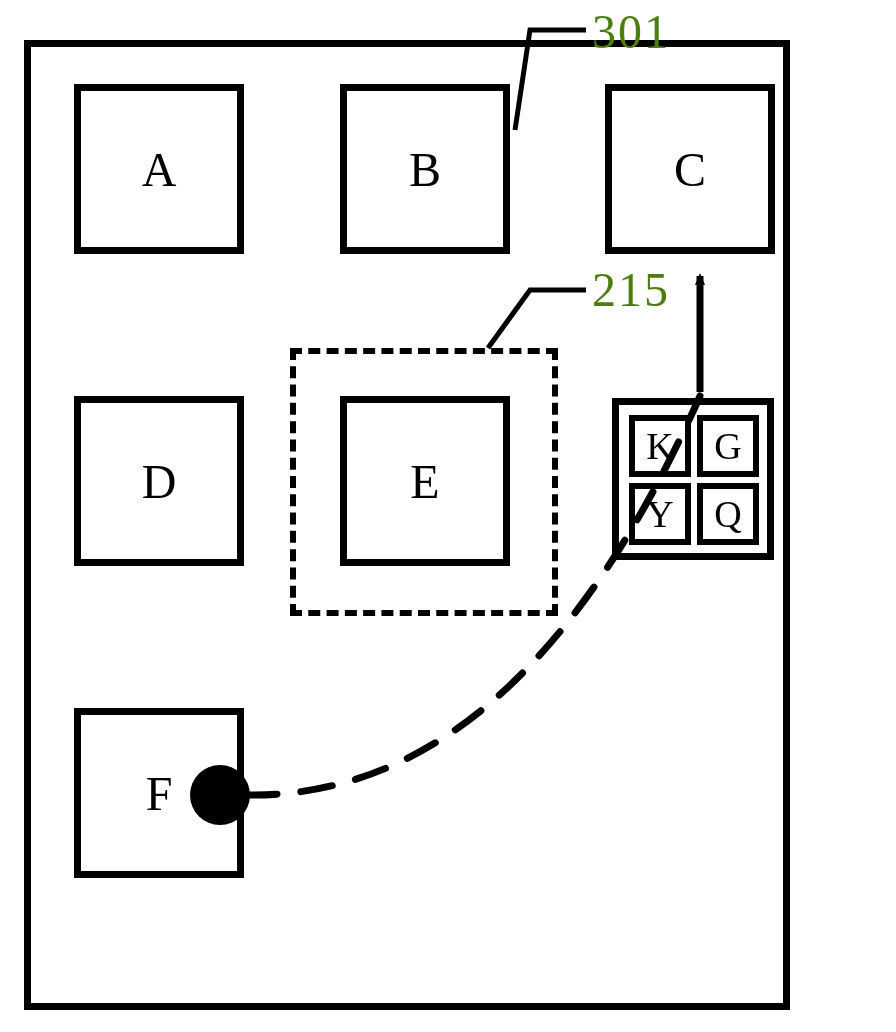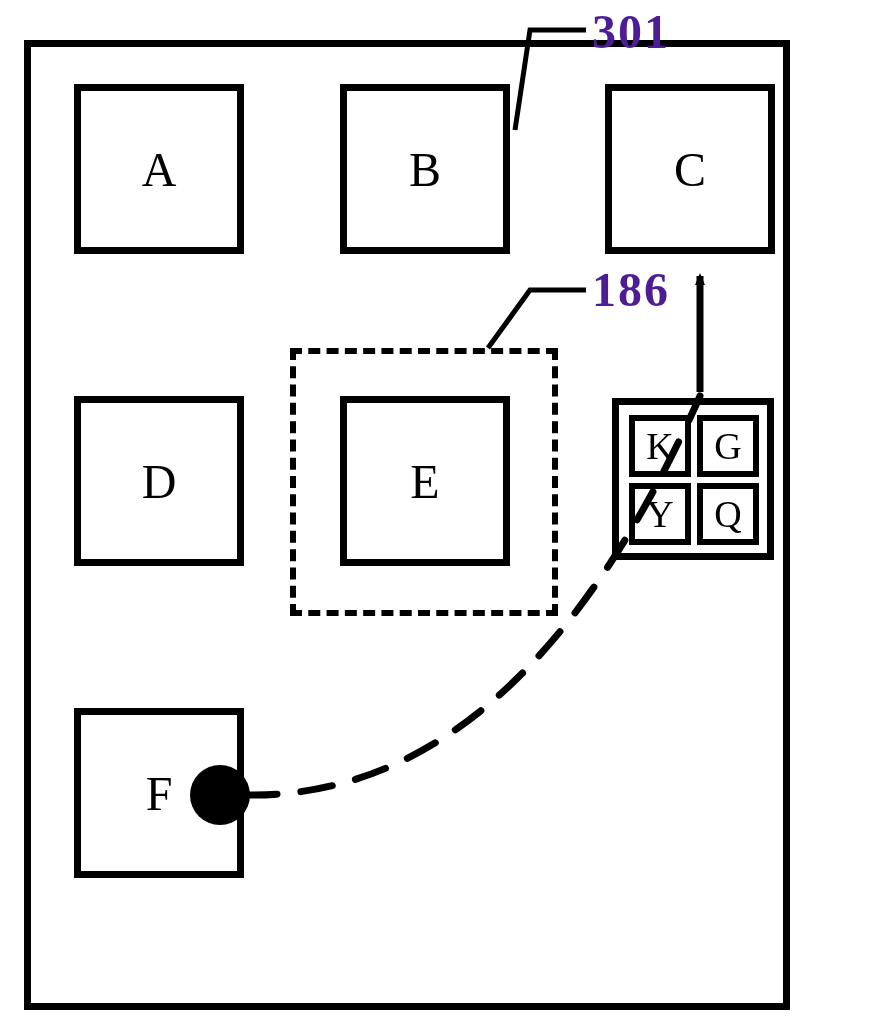--- a/index.html
+++ b/index.html
@@ -48,22 +48,21 @@
   }
   .dashed-box {
     position: absolute;
     border: 6px dashed #000;
     box-sizing: border-box;
   }
   .callout {
     position: absolute;
     font-size: 48px;
     letter-spacing: 2px;
-    color: #4c1d95;
-    font-weight: bold;
+    color: #4d7c0f;
   }
   svg.overlay {
     position: absolute;
     left: 0;
     top: 0;
     width: 896px;
     height: 1032px;
     pointer-events: none;
   }
 </style>
@@ -106,21 +105,21 @@
     <div class="small-box" style="left:78px; top:78px; width:62px; height:62px;">
       <span>Q</span>
     </div>
   </div>
 
   <div class="box" style="left:74px; top:708px; width:170px; height:170px;">
     <span>F</span>
   </div>
 
   <div class="callout" style="left:592px; top:4px;">301</div>
-  <div class="callout" style="left:592px; top:262px;">186</div>
+  <div class="callout" style="left:592px; top:262px;">215</div>
 
   <svg class="overlay" viewBox="0 0 896 1032">
     <defs>
       <marker id="arrowhead" markerWidth="12" markerHeight="12" refX="9" refY="5" orient="auto" markerUnits="userSpaceOnUse">
         <path d="M0,0 L12,5 L0,10 Z" fill="#000"></path>
       </marker>
     </defs>
 
     <path d="M 515 130 L 530 30 L 586 30" stroke="#000" stroke-width="5" fill="none"></path>
 

